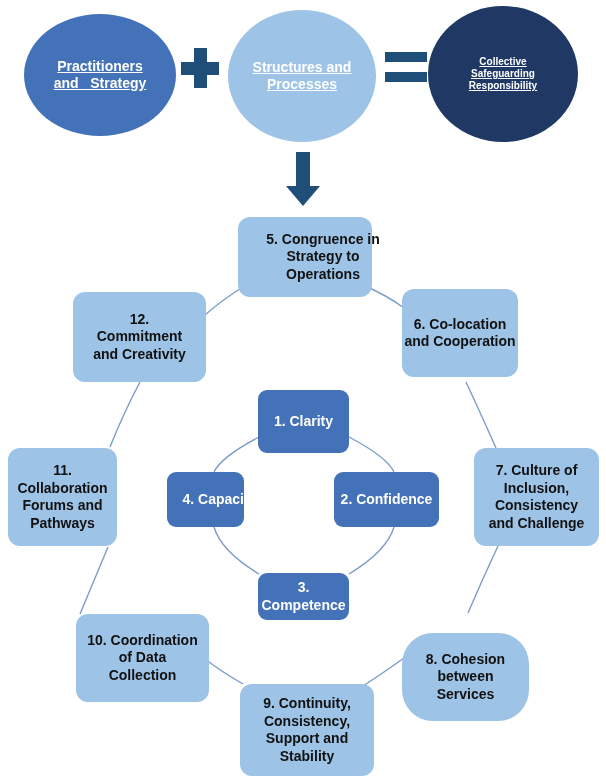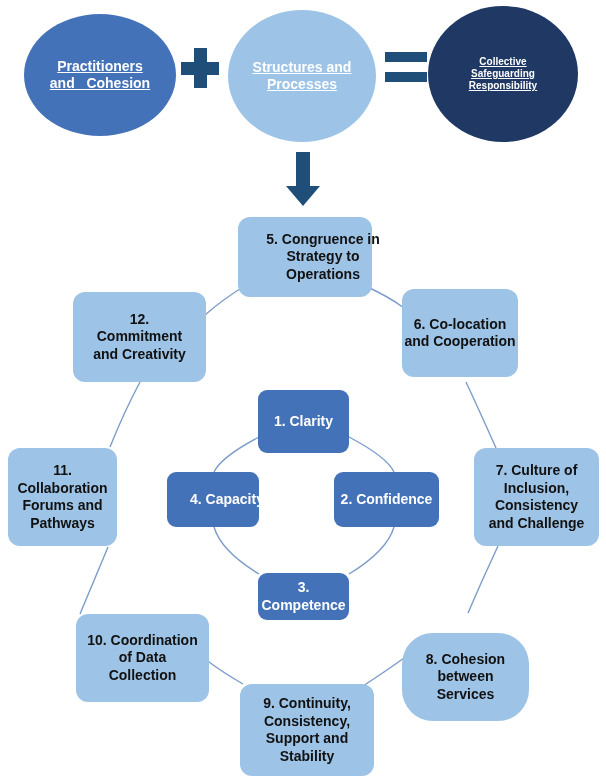--- a/index.html
+++ b/index.html
@@ -123,21 +123,21 @@
       <path d="M 404 658 Q 386 671 363 686"></path>
       <path d="M 243 684 Q 222 672 205 659"></path>
       <path d="M 108 547 Q 95 578 80 614"></path>
       <path d="M 140 382 Q 124 412 110 447"></path>
     </g>
   </svg>
 
   <div class="circle" style="left:24px; top:14px; width:152px; height:122px; background:#4472B8; font-size:14px;">
     <span class="lines">
       <span>Practitioners</span>
-      <span>and   Cohesion</span>
+      <span>and   Strategy</span>
     </span>
   </div>
 
   <div class="op-plus" style="left:181px; top:48px; width:38px; height:40px;">
     <div class="bar-h" style="left:0; top:14px; width:38px; height:13px;"></div>
     <div class="bar-v" style="left:13px; top:0; width:13px; height:40px;"></div>
   </div>
 
   <div class="circle" style="left:228px; top:10px; width:148px; height:132px; background:#9DC3E6; color:#ffffff; font-size:14px;">
     <span class="lines">
@@ -242,19 +242,19 @@
     </span>
   </div>
 
   <div class="node inner" style="left:258px; top:573px; width:91px; height:47px;">
     <span class="lines">
       <span>3.</span>
       <span>Competence</span>
     </span>
   </div>
 
-  <div class="node inner" style="left:167px; top:472px; width:92px; height:55px;padding-left:28px;">
+  <div class="node inner" style="left:167px; top:472px; width:77px; height:55px;padding-left:28px;">
     <span class="lines">
       <span>4. Capacity</span>
     </span>
   </div>
 
 </div>
 
 </body></html>

